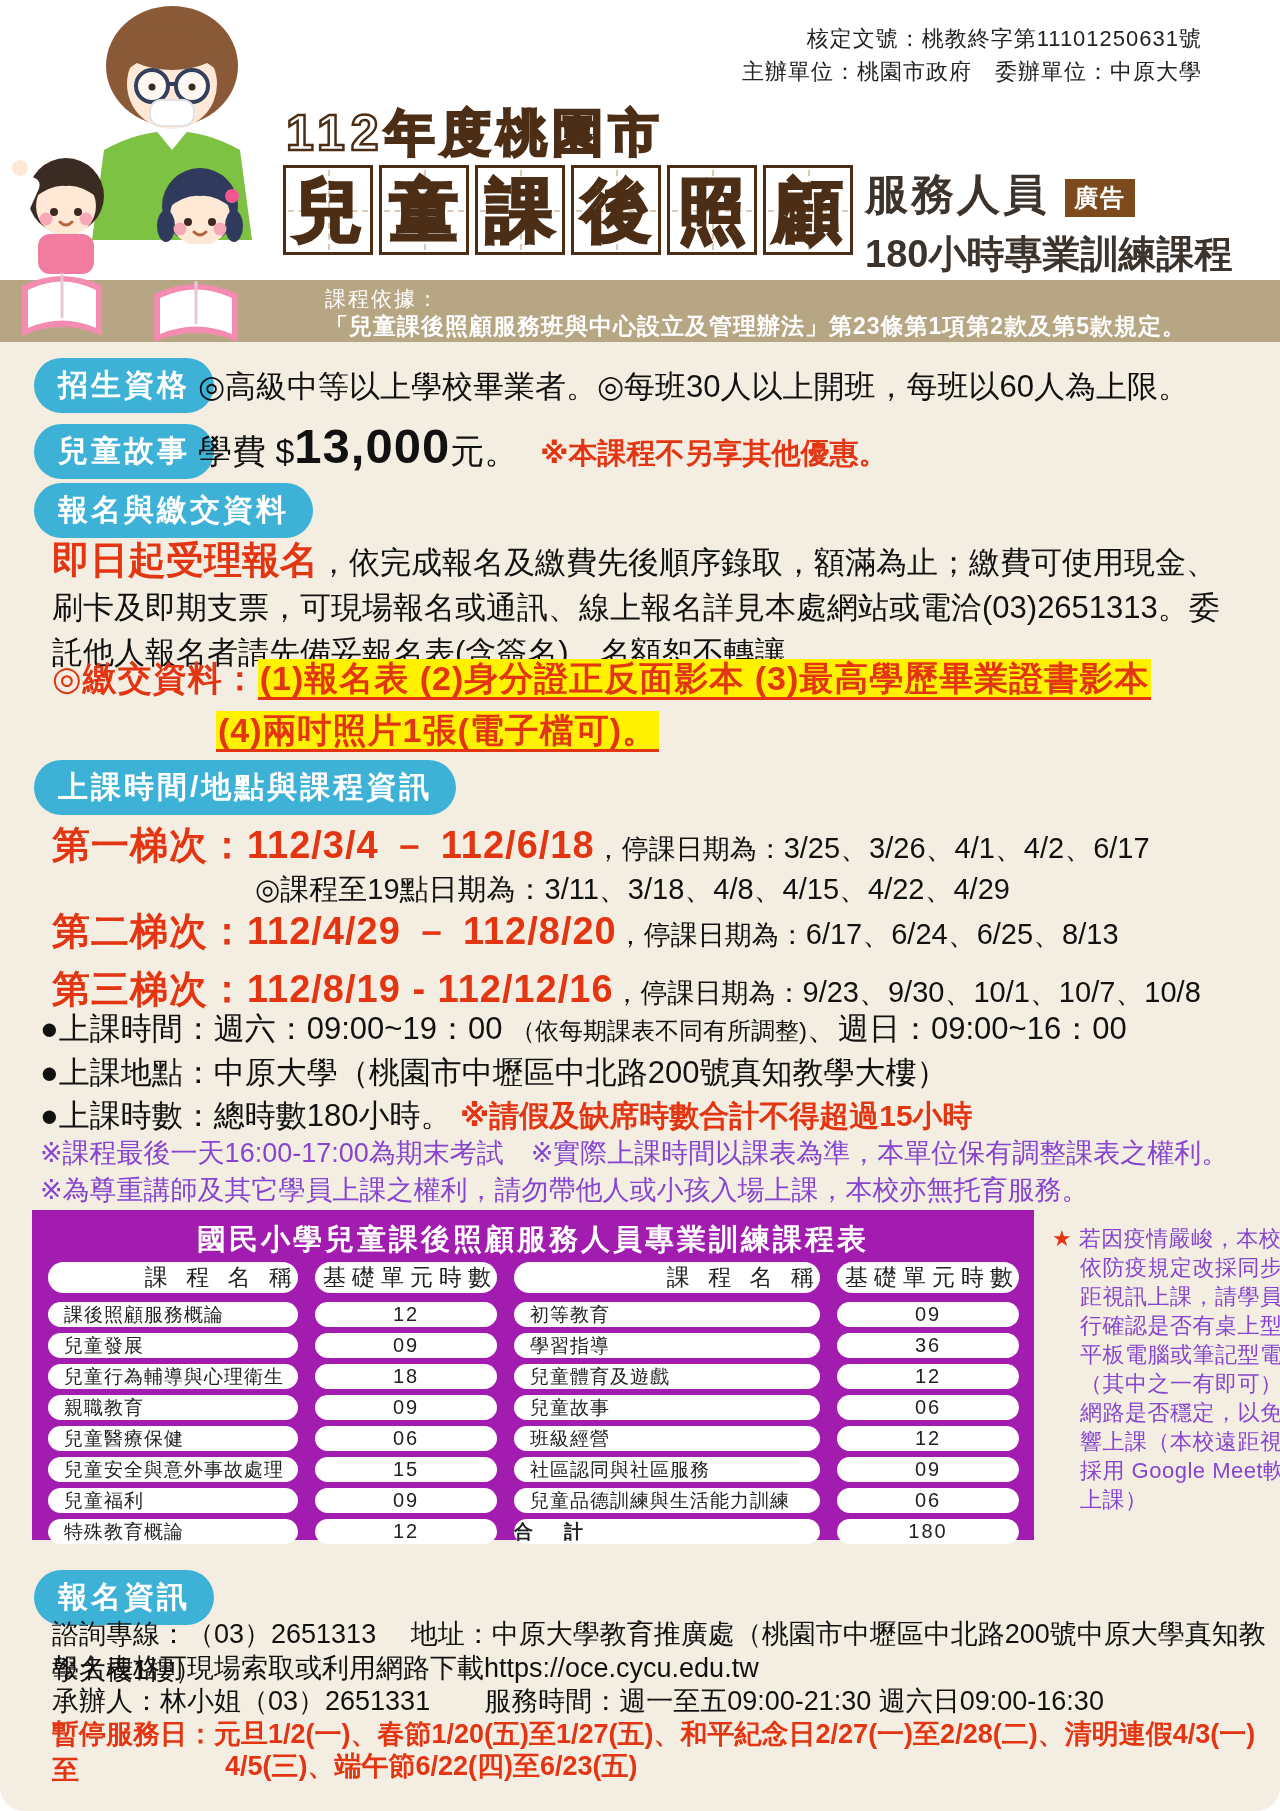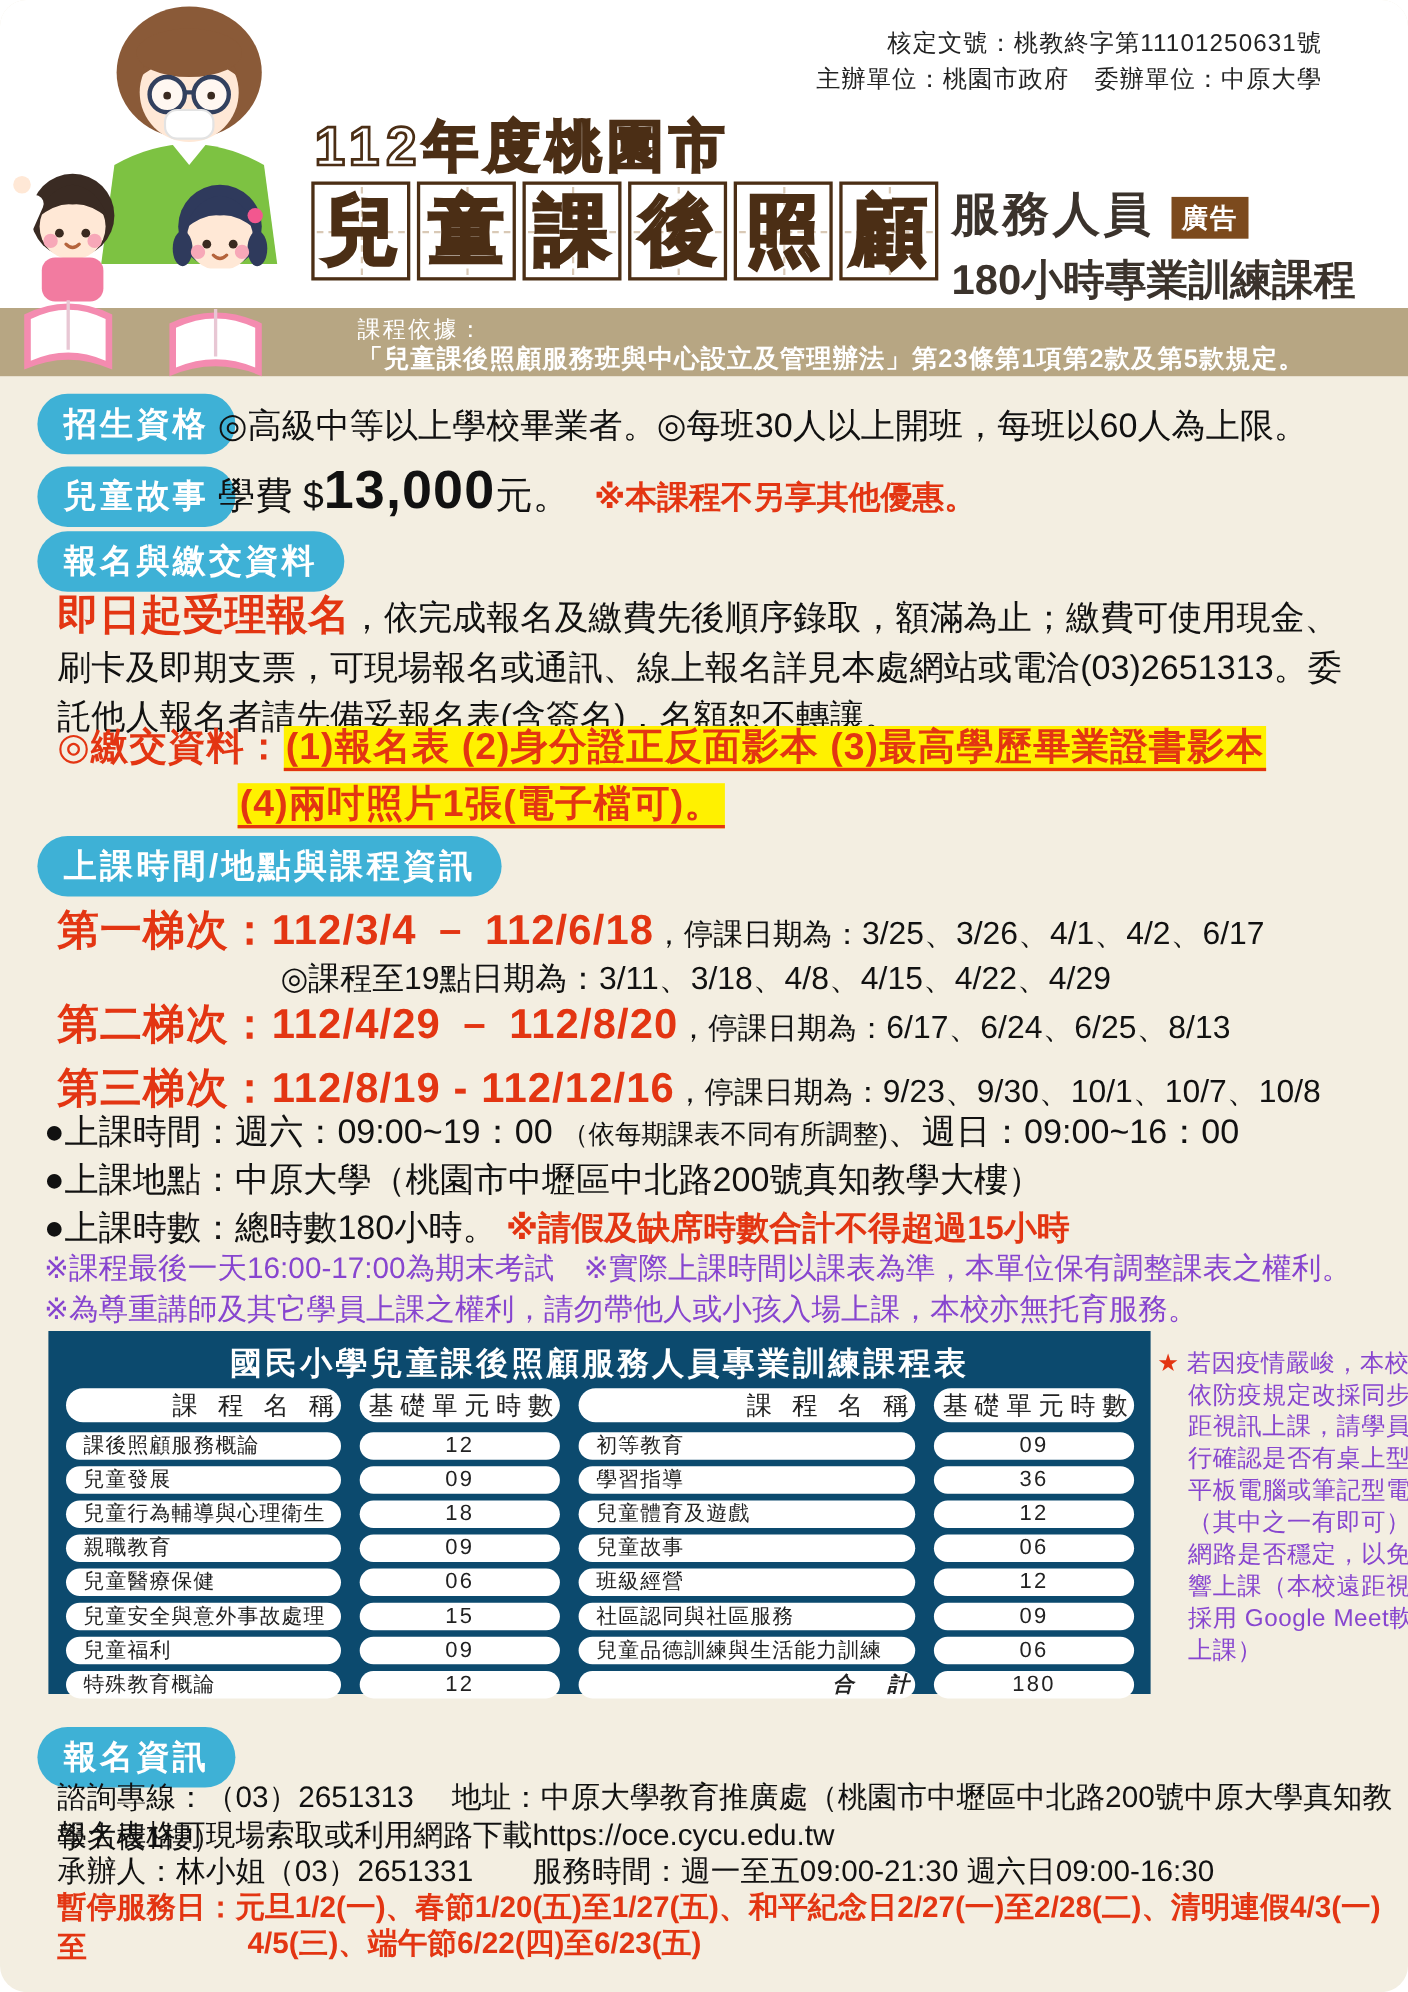--- a/index.html
+++ b/index.html
@@ -41,30 +41,30 @@
   .batch{white-space:nowrap;}
   .bname{font-size:38px;font-weight:700;color:#e33512;letter-spacing:1px;}
   .bsep{font-size:27px;color:#111;}
   .bdates{font-size:29px;color:#111;}
   .note19{font-size:29px;color:#111;}
   .bullet{font-size:31px;color:#111;}
   .bullet .small{font-size:24px;}
   .bullet .rednote{font-size:30px;font-weight:700;color:#e33512;}
   .purple{font-size:27px;color:#8745cf;}
   
-  .ctable{position:absolute;left:44px;top:1210px;width:1002px;height:330px;background:#0c4a6e;}
+  .ctable{position:absolute;left:32px;top:1210px;width:1002px;height:330px;background:#a21caf;}
   .ct-title{position:absolute;left:0;top:10px;width:100%;text-align:center;color:#fff;font-size:29px;font-weight:700;letter-spacing:3px;}
   .ct-grid{position:absolute;left:16px;width:970px;display:grid;grid-template-columns:250px 182px 306px 182px;column-gap:17px;}
   .ct-head{top:52px;}
   .ct-rows{top:92px;row-gap:6px;}
   .hpill{background:#fff;border-radius:16px;height:31px;line-height:31px;text-align:right;font-size:23px;font-weight:400;color:#222;letter-spacing:6px;}
   .cell{background:#fff;border-radius:13px;height:25px;line-height:25px;font-size:19px;color:#222;}
   .cname{padding-left:16px;letter-spacing:1px;}
   .chour{text-align:center;font-size:20px;letter-spacing:2px;}
-  .ccenter{text-align:right;padding-left:0;letter-spacing:6px;font-weight:700;font-style:italic;}
+  .ccenter{text-align:left;padding-left:0;letter-spacing:6px;font-weight:700;}
   
   .covid{position:absolute;left:1052px;top:1224px;width:235px;padding-left:28px;text-indent:-28px;font-size:22px;line-height:29px;color:#8745cf;letter-spacing:0.5px;}
   .covid .star{color:#e33512;}
   
   .cline{font-size:27px;color:#111;}
   .cred{font-size:27px;font-weight:700;color:#e33512;}
 </style>
 </head>
 <body>
 

